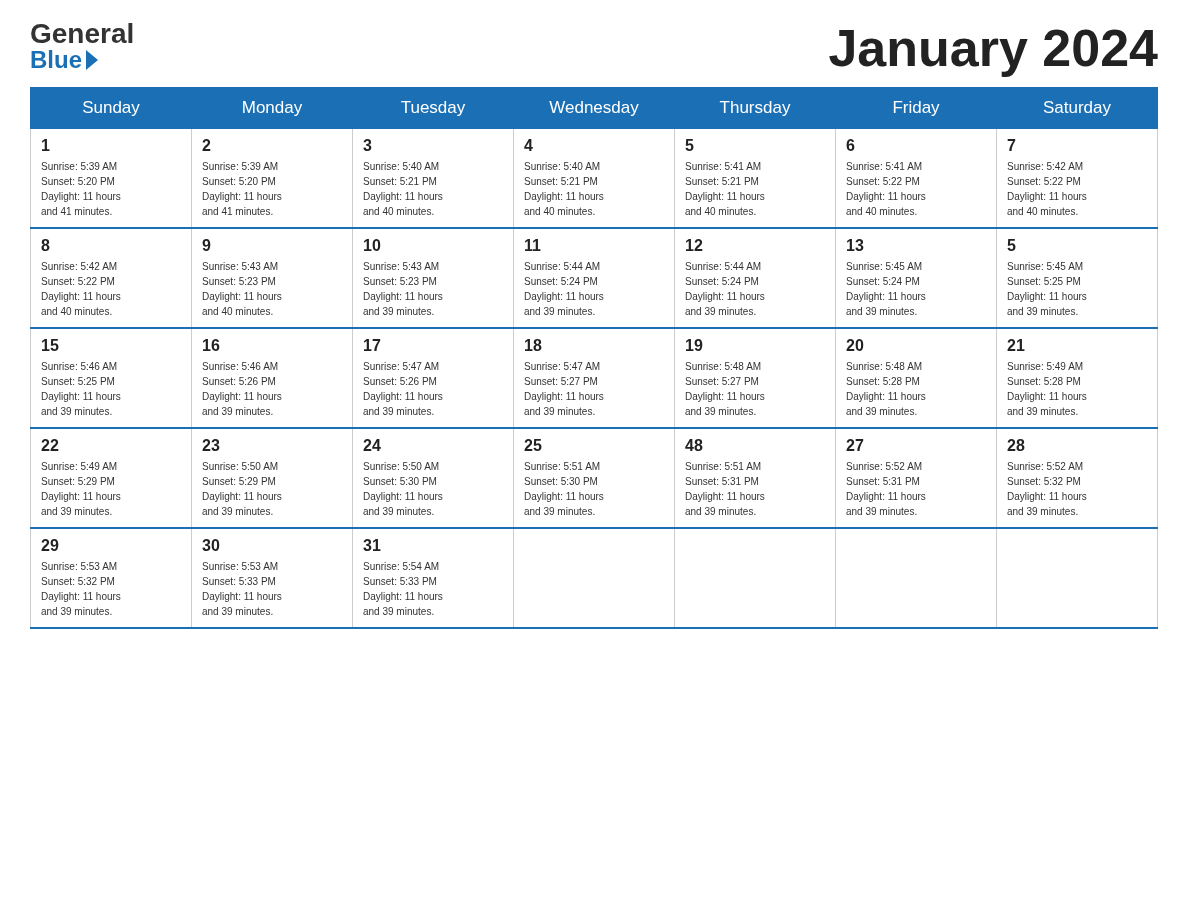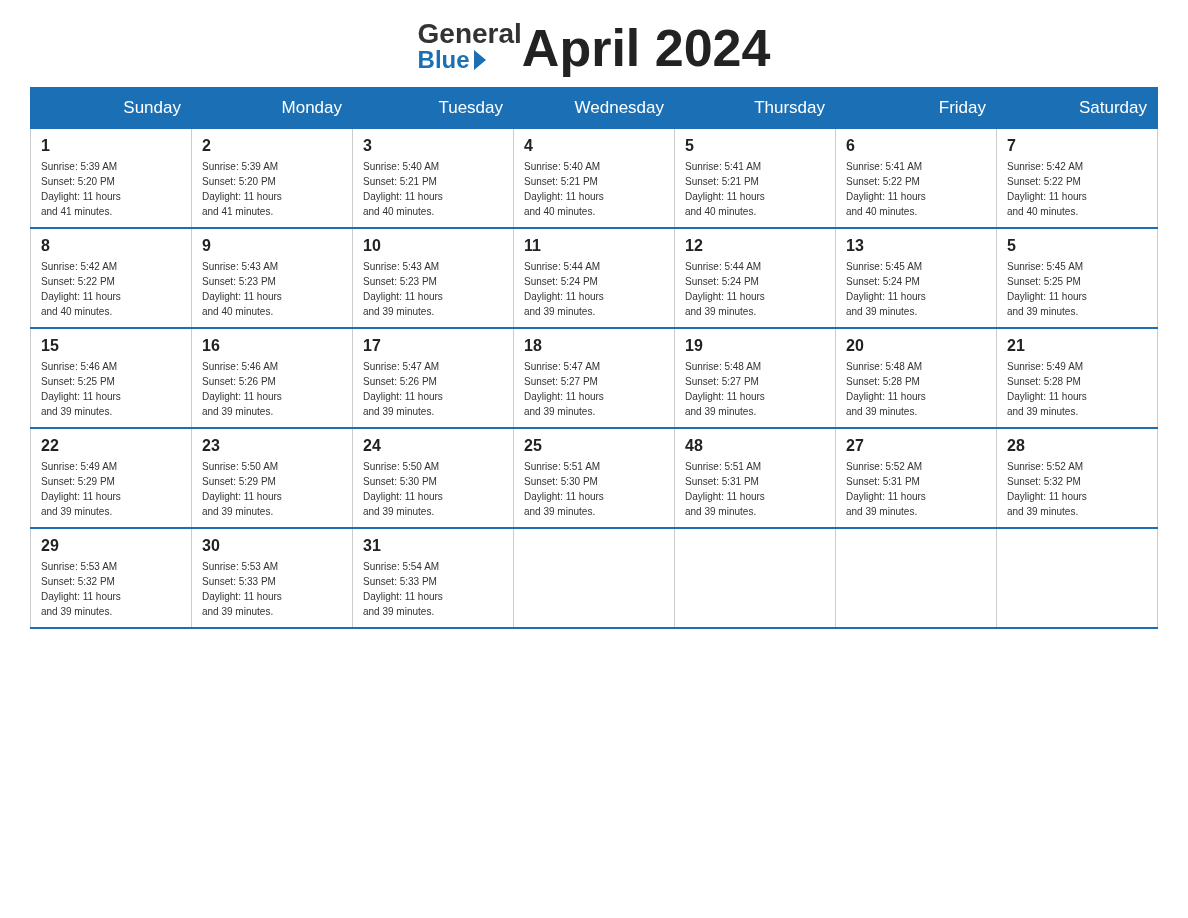--- a/index.html
+++ b/index.html
@@ -5,21 +5,21 @@
     * { margin: 0; padding: 0; box-sizing: border-box; }
     body {
       font-family: Arial, sans-serif;
       background: #fff;
       width: 1188px;
       min-height: 918px;
       padding: 20px 30px;
     }
     .header-area {
       display: flex;
-      justify-content: center;
+      justify-content: space-between;
       align-items: flex-start;
       margin-bottom: 10px;
     }
     .logo {
       display: flex;
       flex-direction: column;
       align-items: flex-start;
     }
     .logo-general {
       font-size: 28px;
@@ -60,21 +60,21 @@
       width: 100%;
       border-collapse: collapse;
       margin-top: 10px;
     }
     thead th {
       background-color: #1a6fb5;
       color: #fff;
       font-size: 17px;
       font-weight: normal;
       padding: 10px 10px;
-      text-align: right;
+      text-align: center;
       border: 1px solid #1a6fb5;
     }
     tbody td {
       vertical-align: top;
       border: 1px solid #ccc;
       padding: 8px 10px;
       width: 14.28%;
       min-height: 100px;
     }
     .day-number {
@@ -100,21 +100,21 @@
 
 <div class="header-area">
   <div class="logo">
     <span class="logo-general">General</span>
     <span class="logo-blue">
       <span>Blue</span>
       <span class="logo-triangle"></span>
     </span>
   </div>
   <div class="title-area">
-    <div class="month-title">April 2024</div>
+    <div class="month-title">January 2024</div>
   </div>
 </div>
 
 <table>
   <thead>
     <tr>
     <th>Sunday</th>
         <th>Monday</th>
         <th>Tuesday</th>
         <th>Wednesday</th>

